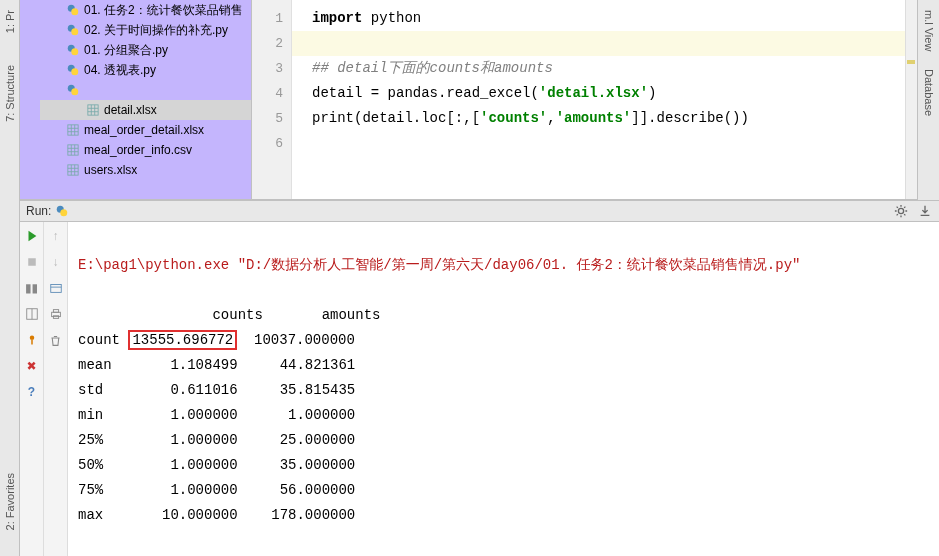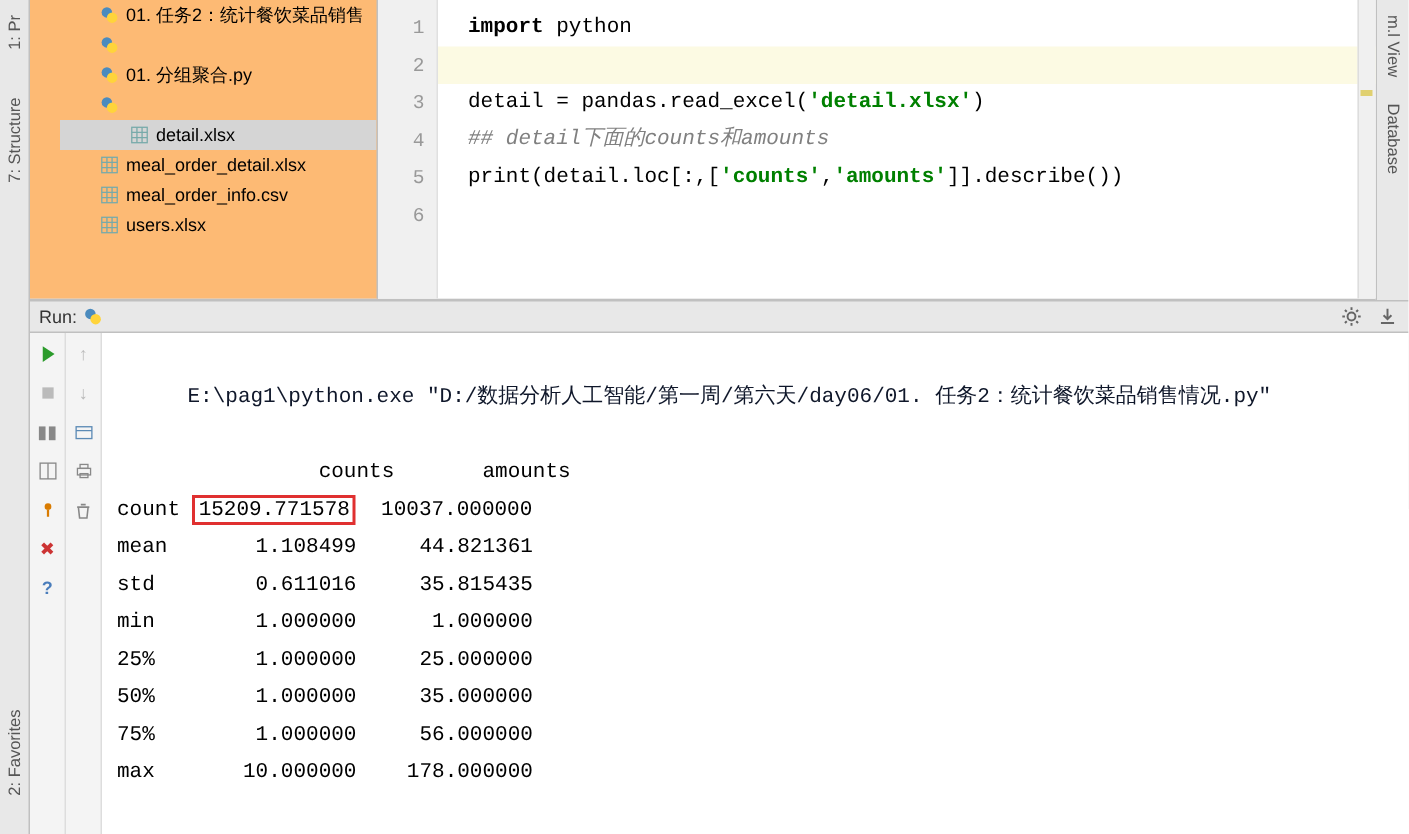--- a/index.html
+++ b/index.html
@@ -35,21 +35,21 @@
     padding: 6px 2px; cursor: pointer;
   }
 
   
   .frame {
     position: absolute; left: 20px; top: 0; right: 22px; height: 200px;
     display: flex;
     border-bottom: 1px solid #c0c0c0;
   }
   .project-tree {
-    width: 232px; background: #fdba74; border-right: 1px solid #c0c0c0;
+    width: 232px; background: #c4b5fd; border-right: 1px solid #c0c0c0;
     overflow: hidden;
     font-size: 12px;
   }
   .tree-row {
     display: flex; align-items: center; height: 20px;
     padding-left: 46px; cursor: pointer; white-space: nowrap;
     color: #000;
   }
   .tree-row .ficon { width: 14px; height: 14px; margin-right: 4px; display: inline-flex; align-items: center; justify-content: center; }
   .tree-row.selected { background: #d5d5d5; margin-left: 20px; }
@@ -107,21 +107,21 @@
     padding-top: 6px; gap: 10px;
   }
   .tool-ic { width: 16px; height: 16px; display: flex; align-items: center; justify-content: center; cursor: pointer; color: #666; }
 
   .console {
     flex: 1; padding: 6px 10px 6px 10px;
     font-family: "Consolas","SimSun","Courier New",monospace;
     font-size: 14px; line-height: 25px; color: #000;
     overflow: hidden; white-space: pre;
   }
-  .console .cmdline { color: #0f172a; margin-left: 47px; }
+  .console .cmdline { color: #b91c1c; }
   .redbox {
     border: 2px solid #e03030; padding: 0 2px;
   }
 </style>
 </head>
 <body>
 
 <div class="side-strip-left">
   <div class="vtab">1: Pr</div>
   <div class="vtab" style="margin-top:20px">7: Structure</div>
@@ -146,29 +146,39 @@
           </span>
           <span>01. 任务2：统计餐饮菜品销售</span>
         </div>
         <div class="tree-row">
           <span class="ficon">
             <svg viewBox="0 0 16 16">
               <circle cx="6" cy="6" r="4" fill="#4b8bbe"></circle>
               <circle cx="10" cy="10" r="4" fill="#ffd43b"></circle>
             </svg>
           </span>
+          <span>02. 关于时间操作的补充.py</span>
         </div>
         <div class="tree-row">
           <span class="ficon">
             <svg viewBox="0 0 16 16">
               <circle cx="6" cy="6" r="4" fill="#4b8bbe"></circle>
               <circle cx="10" cy="10" r="4" fill="#ffd43b"></circle>
             </svg>
           </span>
           <span>01. 分组聚合.py</span>
+        </div>
+        <div class="tree-row">
+          <span class="ficon">
+            <svg viewBox="0 0 16 16">
+              <circle cx="6" cy="6" r="4" fill="#4b8bbe"></circle>
+              <circle cx="10" cy="10" r="4" fill="#ffd43b"></circle>
+            </svg>
+          </span>
+          <span>04. 透视表.py</span>
         </div>
         <div class="tree-row">
           <span class="ficon">
             <svg viewBox="0 0 16 16">
               <circle cx="6" cy="6" r="4" fill="#4b8bbe"></circle>
               <circle cx="10" cy="10" r="4" fill="#ffd43b"></circle>
             </svg>
           </span>
         </div>
         <div class="tree-row selected">
@@ -227,22 +237,22 @@
       <div>1</div>
       <div>2</div>
       <div>3</div>
       <div>4</div>
       <div>5</div>
       <div>6</div>
     </div>
     <div class="code">
       <div class="ln"><span class="kw">import</span><span> python</span></div>
       <div class="ln hl-line">&nbsp;</div>
+      <div class="ln"><span class="cmt">## detail下面的counts和amounts</span></div>
       <div class="ln"><span>detail = pandas.read_excel(</span><span class="str">'detail.xlsx'</span><span>)</span></div>
-      <div class="ln"><span class="cmt">## detail下面的counts和amounts</span></div>
       <div class="ln"><span>print(detail.loc[:,[</span><span class="str">'counts'</span><span>,</span><span class="str">'amounts'</span><span>]].describe())</span></div>
       <div class="ln">&nbsp;</div>
     </div>
     <div class="editor-scrollbar">
       <div class="scroll-mark y"></div>
     </div>
   </div>
 </div>
 
 <div class="run-panel">
@@ -320,21 +330,21 @@
         <svg viewBox="0 0 16 16" width="13" height="13">
             <path d="M4 5h8l-1 9H5zM3 5h10M6 3h4" fill="none" stroke="#888" stroke-width="1.3"></path>
           </svg>
       </span>
     </div>
 
     <div class="console">
 <span class="cmdline">E:\pag1\python.exe "D:/数据分析人工智能/第一周/第六天/day06/01. 任务2：统计餐饮菜品销售情况.py"</span>
 <span id="describe-block">
                 counts       amounts
-count <span class="redbox">15209.771578</span>  10037.000000
+count <span class="redbox">13555.696772</span>  10037.000000
 mean       1.108499     44.821361
 std        0.611016     35.815435
 min        1.000000      1.000000
 25%        1.000000     25.000000
 50%        1.000000     35.000000
 75%        1.000000     56.000000
 max       10.000000    178.000000
 </span>
 
 </div>

